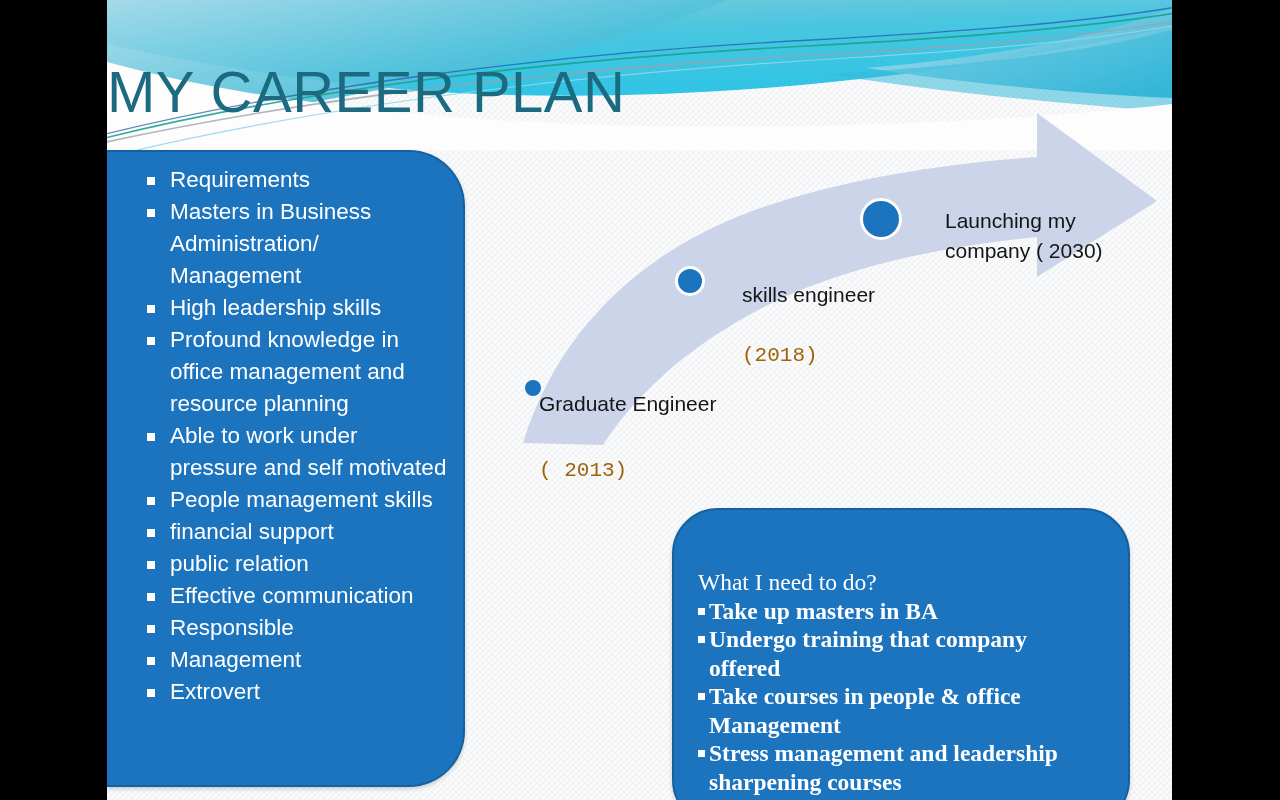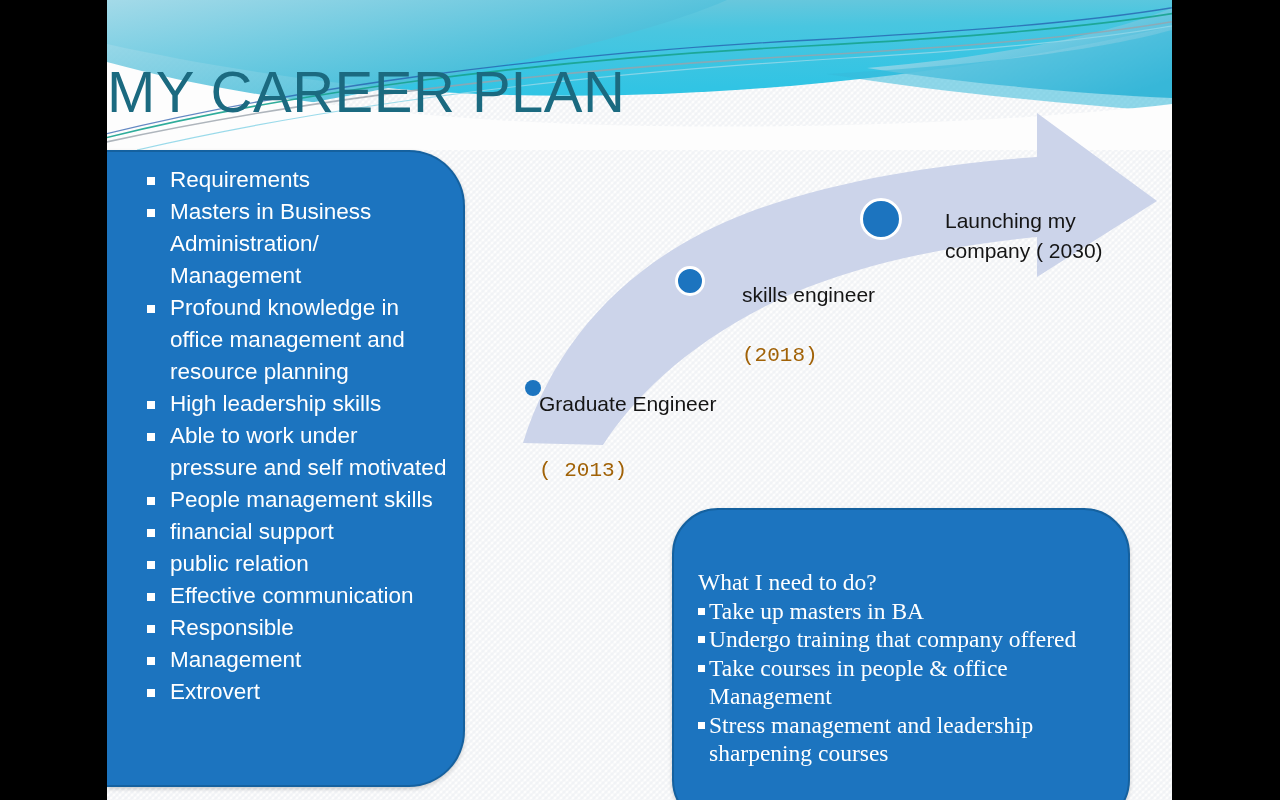--- a/index.html
+++ b/index.html
@@ -193,20 +193,21 @@
   #todo-panel .todo-item {
     color: #ffffff;
     font-family: "Liberation Serif", serif;
     font-size: 23.5px;
     line-height: 28.5px;
     margin: 0;
   }
   #todo-panel .todo-item {
     position: relative;
     padding-left: 11px;
+    font-weight: bold;
   }
   #todo-panel .todo-item::before {
     content: "";
     position: absolute;
     left: 0px;
     top: 11px;
     width: 7px;
     height: 7px;
     background: #ffffff;
   }
@@ -282,22 +283,22 @@
 
     <div class="milestone" id="milestone-launch">
       <span class="dot ringed"></span>
       <span class="label">Launching my company ( 2030)</span>
     </div>
 
     <div class="blue-panel" id="requirements-panel">
       <ul>
         <li>Requirements</li>
         <li>Masters in Business Administration/ Management</li>
+        <li>High leadership skills</li>
         <li>Profound knowledge in office management and resource planning</li>
-        <li>High leadership skills</li>
         <li>Able to work under pressure and self motivated</li>
         <li>People management skills</li>
         <li>financial support</li>
         <li>public relation</li>
         <li>Effective communication</li>
         <li>Responsible</li>
         <li>Management</li>
         <li>Extrovert</li>
       </ul>
     </div>

